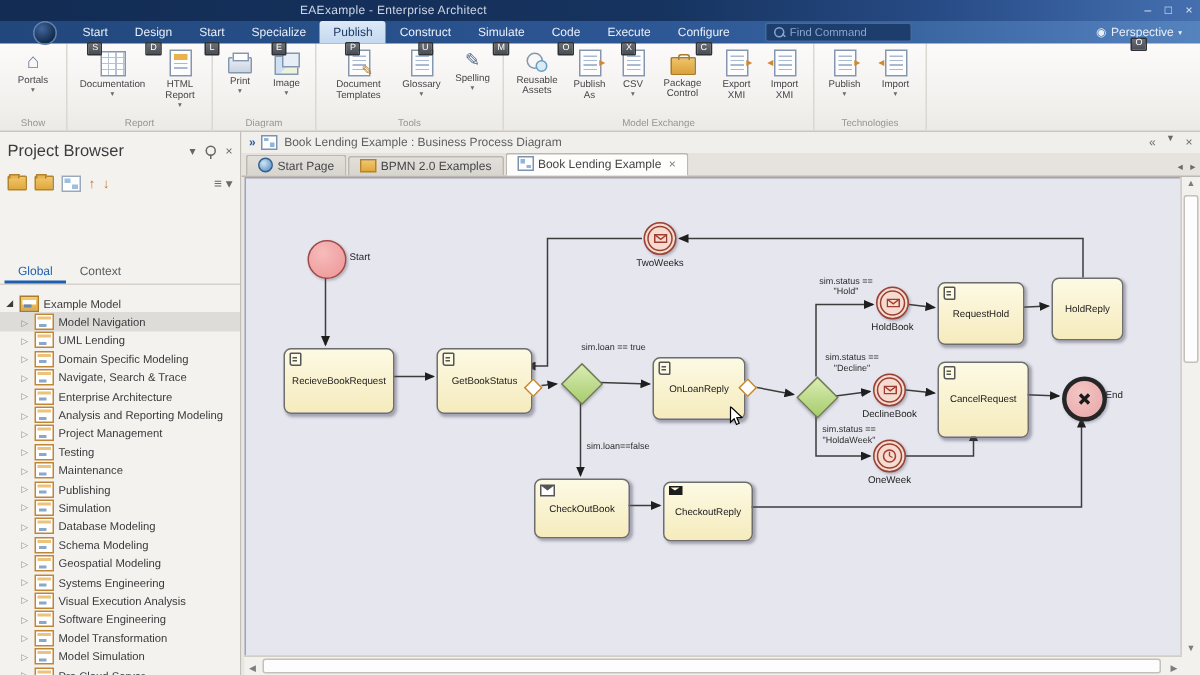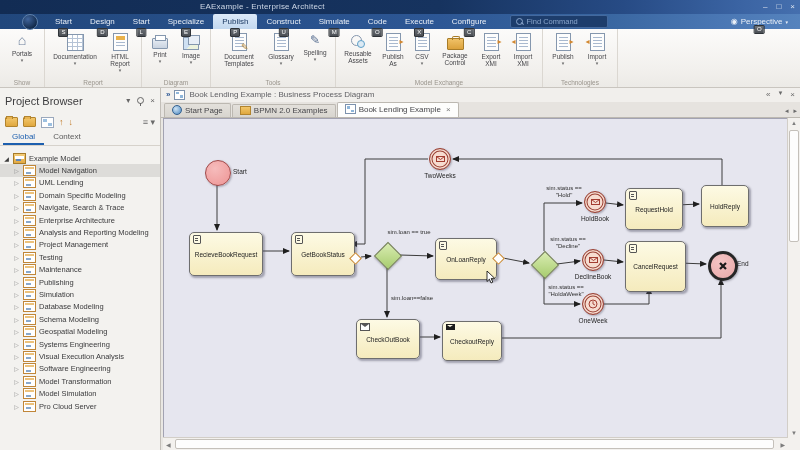--- a/index.html
+++ b/index.html
@@ -68,21 +68,21 @@
   .pin{width:5px;height:5px;border:1px solid #666;border-radius:50%;position:relative;margin-left:7px;cursor:pointer;}
   .pin::after{content:"";position:absolute;top:5px;left:1.5px;width:1px;height:3px;background:#666;}
   .pb-toolbar{height:16px;display:flex;align-items:center;gap:5px;padding:0 5px;flex:none;}
   .i-folder{width:11px;height:8px;background:linear-gradient(#f2c66a,#e0a83e);border:1px solid #b2842e;border-radius:1px;position:relative;flex:none;cursor:pointer;}
   .i-folder::before{content:"";position:absolute;left:0;top:-2px;width:5px;height:2px;background:#e8b450;border:1px solid #b2842e;border-bottom:none;}
   .i-diagram{width:11px;height:9px;border:1px solid #9aa8bc;background:#fff;position:relative;cursor:pointer;}
   .i-diagram::before{content:"";position:absolute;left:1px;top:1px;width:4px;height:3px;background:#9cc0e0;}
   .i-diagram::after{content:"";position:absolute;right:1px;bottom:1px;width:4px;height:3px;background:#9cc0e0;}
   .pb-arrow{color:#c07a28;font-size:9px;line-height:10px;cursor:pointer;}
   .pb-menu{margin-left:auto;color:#6a6a6a;font-size:9px;cursor:pointer;}
-  .pb-tabs{height:15px;display:flex;padding:0 3px;border-bottom:1px solid #d6d2cb;font-size:8px;flex:none;}
+  .pb-tabs{height:15px;display:flex;padding:0 3px;border-bottom:1px solid #d6d2cb;font-size:8px;flex:none;margin-top:44px;}
   .pb-tab{padding:2px 9px 0;color:#5c5c5c;cursor:pointer;}
   .pb-tab.active{color:#1d5fae;border-bottom:2px solid #1d5fae;}
   .pb-tree{flex:1;padding-top:6px;font-size:7.5px;color:#3a3a3c;overflow:hidden;}
   .tree-row{display:flex;align-items:center;height:12.4px;gap:3px;white-space:nowrap;cursor:pointer;padding-left:3px;}
   .tree-row.child{padding-left:13px;}
   .tree-row.selected{background:#dddcd9;}
   .tw{width:7px;color:#8f8f8f;font-size:6px;text-align:center;flex:none;}
   .tw.exp{color:#3c3c3c;}
   .ti{width:11px;height:9px;border:1px solid #c08638;background:#fff;position:relative;flex:none;}
   .ti::before{content:"";position:absolute;left:1px;top:1px;right:1px;height:2px;background:#ecc27c;}

